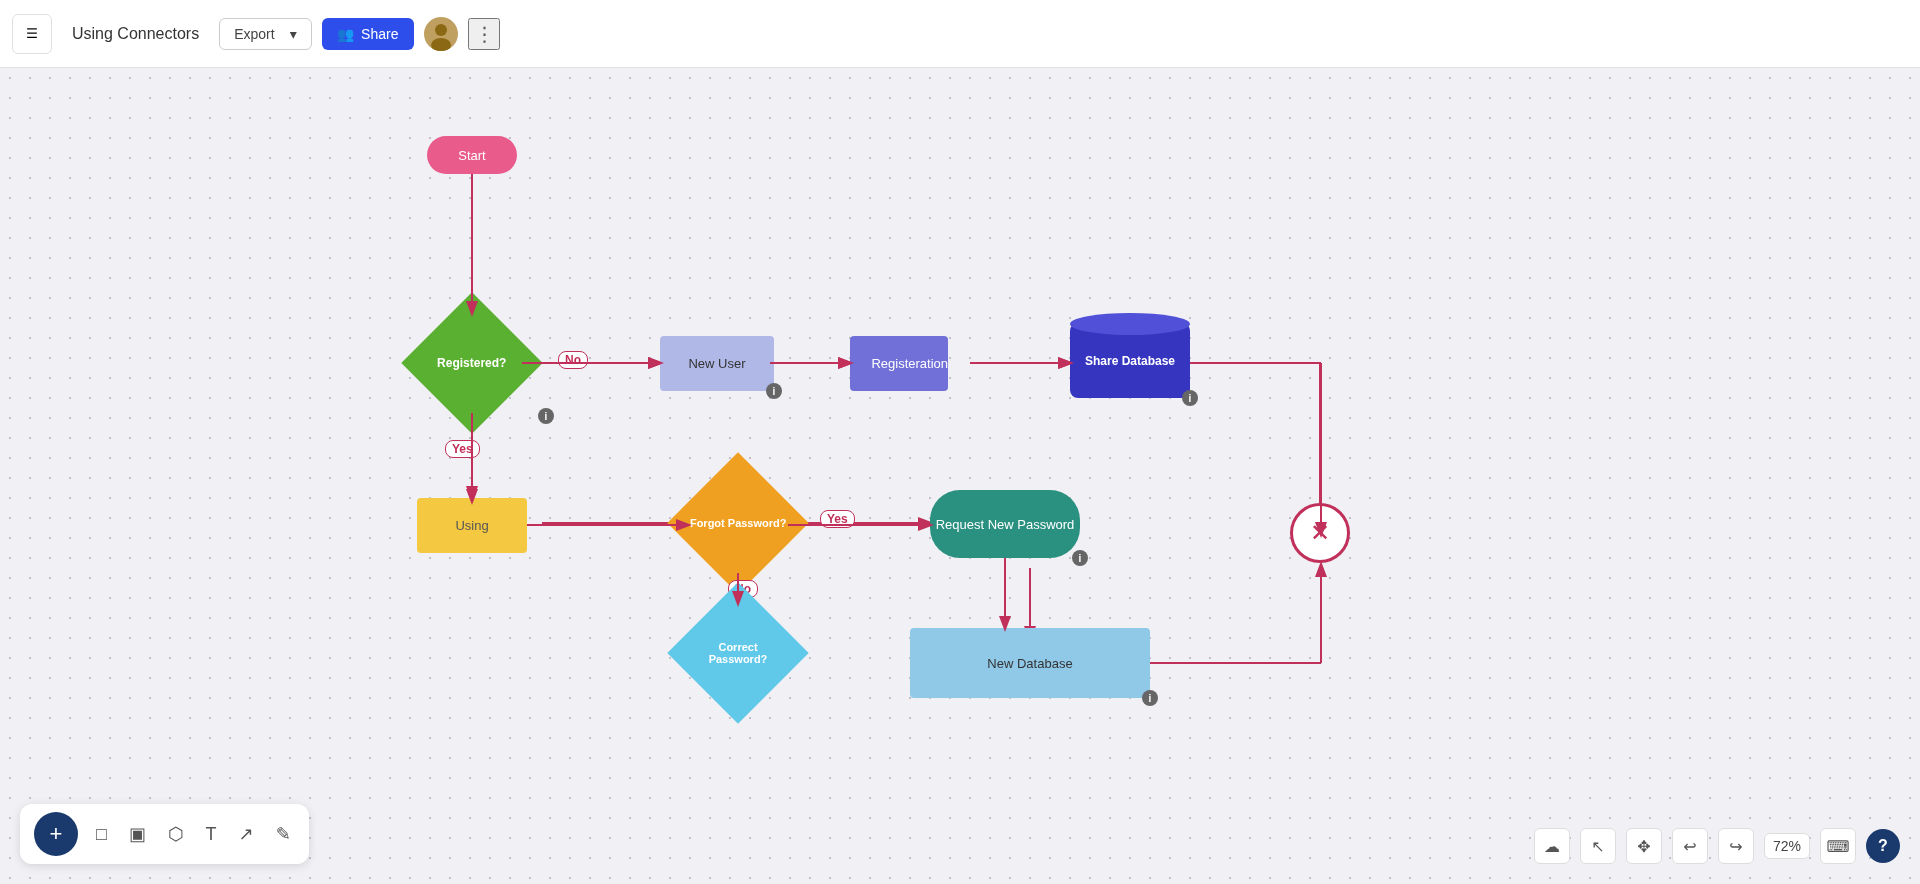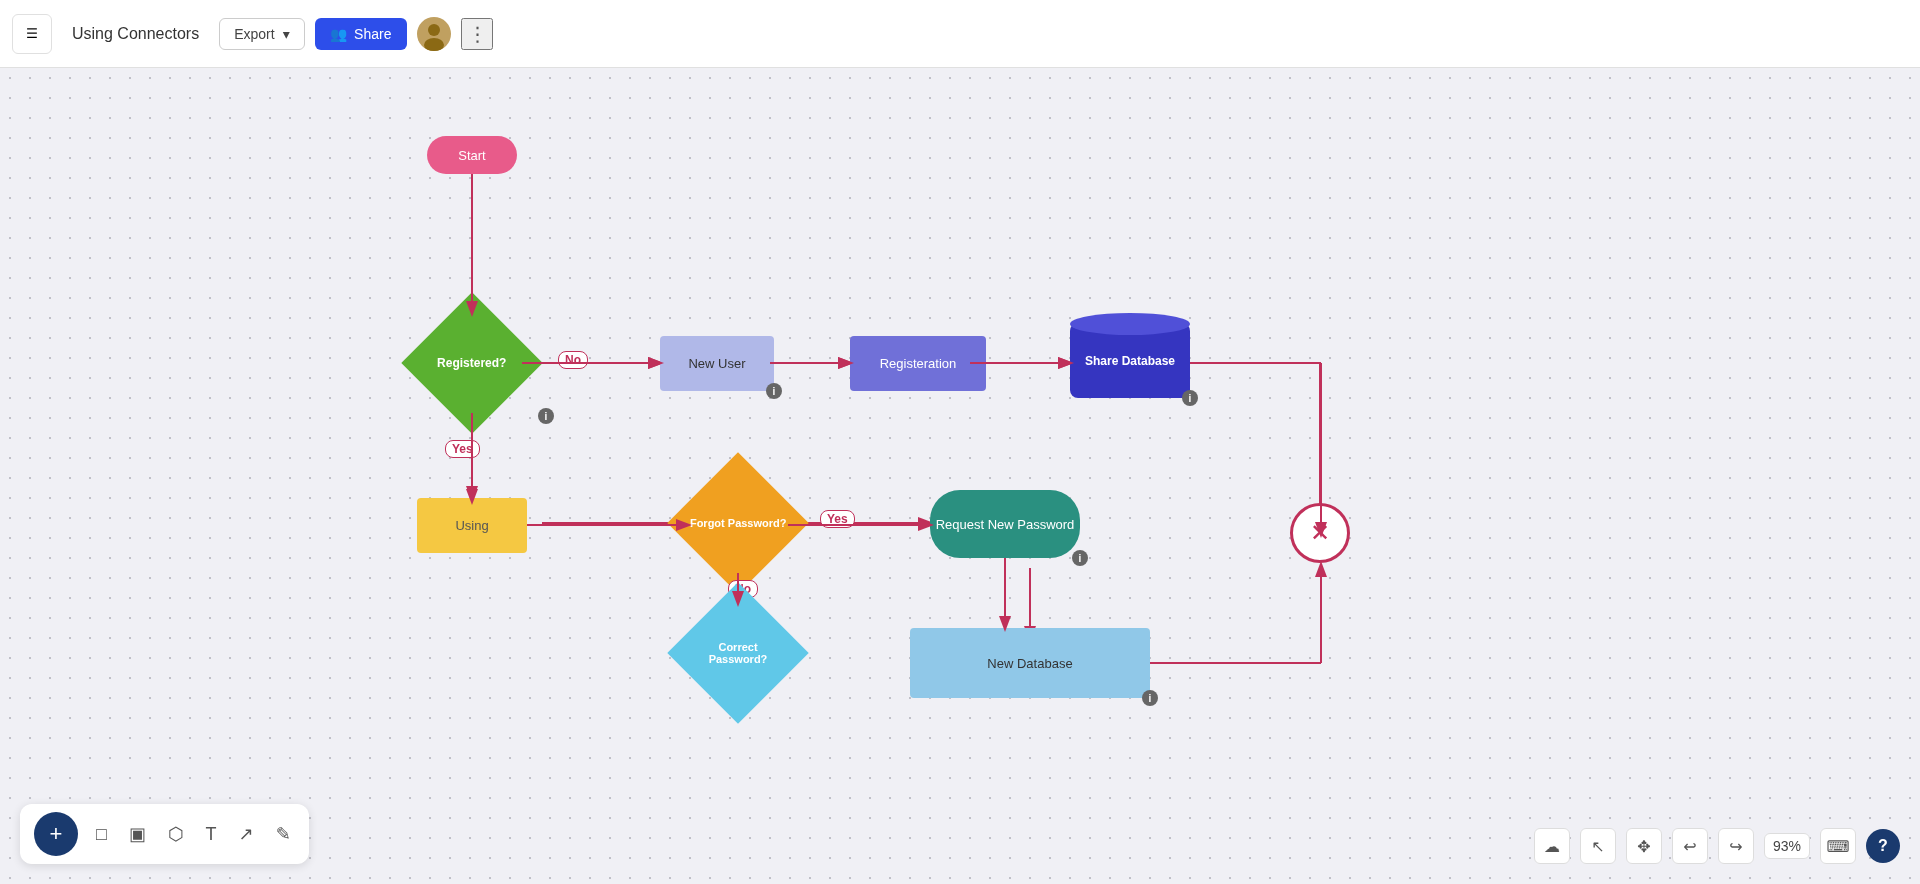--- a/index.html
+++ b/index.html
@@ -13,21 +13,21 @@
     }
     #menu-btn {
       width: 40px; height: 40px; border: 1px solid #e0e0e0; border-radius: 6px;
       background: #fff; display: flex; align-items: center; justify-content: center; cursor: pointer;
     }
     #doc-title {
       font-size: 16px; font-weight: 500; color: #333; padding: 0 10px;
     }
     #export-btn {
       border: 1px solid #ccc; border-radius: 6px; background: #fff;
-      padding: 7px 14px; cursor: pointer; display: flex; align-items: center; gap: 8px;
+      padding: 7px 14px; cursor: pointer; display: flex; align-items: center; gap: 15px;
       font-size: 14px; color: #444;
     }
     #share-btn {
       background: #2d4eea; color: #fff; border: none; border-radius: 6px;
       padding: 8px 16px; cursor: pointer; display: flex; align-items: center; gap: 6px;
       font-size: 14px; font-weight: 500;
     }
     #avatar {
       width: 34px; height: 34px; border-radius: 50%; background: #c0a060;
       display: flex; align-items: center; justify-content: center; overflow: hidden;
@@ -226,21 +226,21 @@
 
     <div class="connector-label" style="left:238px; top:233px;">No</div>
 
     <div class="connector-label" style="left:125px; top:322px;">Yes</div>
 
     <div class="flow-node node-rect" style="left:340px; top:218px; width:114px; height:55px; background:#b0b8e8; color:#333;">
       <span>New User</span>
       <div class="info-icon" style="bottom:-8px;right:-8px;">i</div>
     </div>
 
-    <div class="flow-node node-rect" style="left:530px; top:218px; width:136px; height:55px; background:#7070d8;">
+    <div class="flow-node node-rect" style="left:530px; top:218px; width:98px; height:55px; background:#7070d8;justify-content:flex-end;">
       <span>Registeration</span>
     </div>
 
     <div class="flow-node" style="left:750px; top:205px; width:120px; height:75px;">
       <div style="width:120px;height:75px;background:#3535c0;border-radius:8px;position:relative;display:flex;align-items:center;justify-content:center;">
         <div style="position:absolute;top:-10px;left:0;right:0;height:22px;background:#5050d8;border-radius:50%;"></div>
         <span style="color:#fff;font-size:12px;font-weight:600;position:relative;z-index:1;">Share Database</span>
         <div class="info-icon" style="bottom:-8px;right:-8px;">i</div>
       </div>
     </div>
@@ -338,20 +338,20 @@
   </button>
   <button class="br-btn">
     <span>✥</span>
   </button>
   <button class="br-btn">
     <span>↩</span>
   </button>
   <button class="br-btn">
     <span>↪</span>
   </button>
-  <div id="zoom-level">93%</div>
+  <div id="zoom-level">72%</div>
   <button class="br-btn">
     <span>⌨</span>
   </button>
   <button id="help-btn">
     <span>?</span>
   </button>
 </div>
 
 </body></html>

